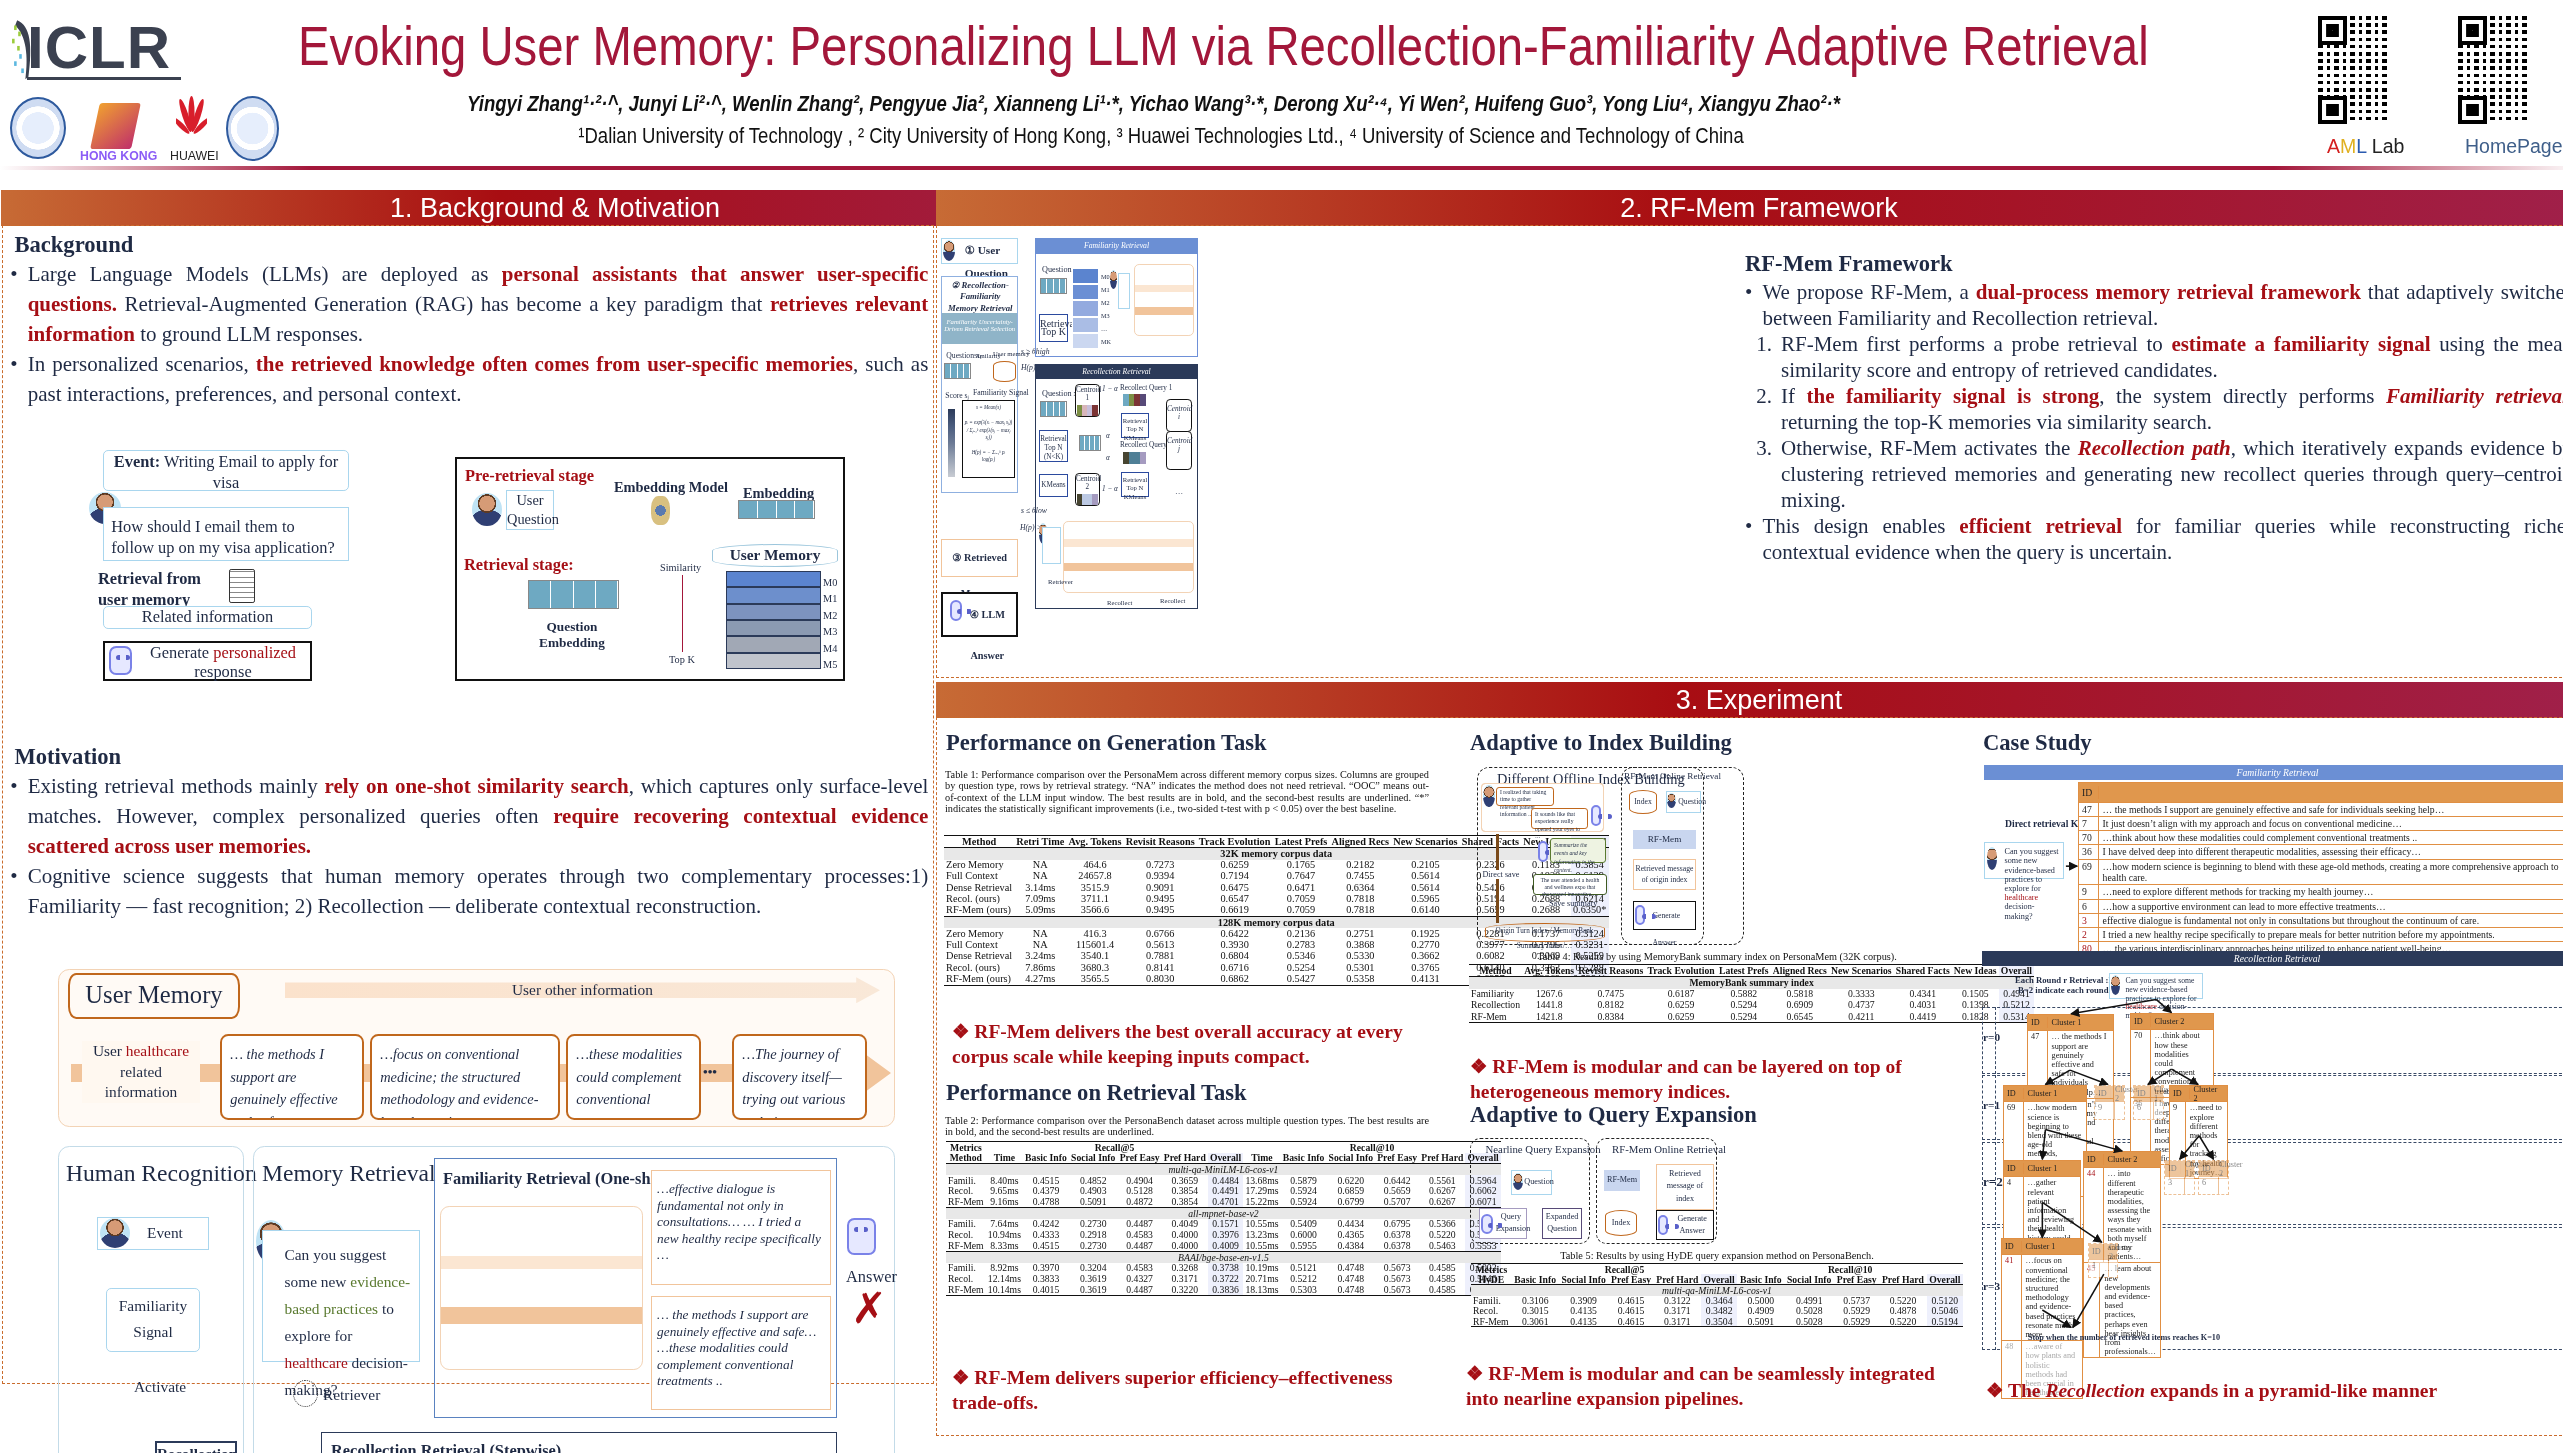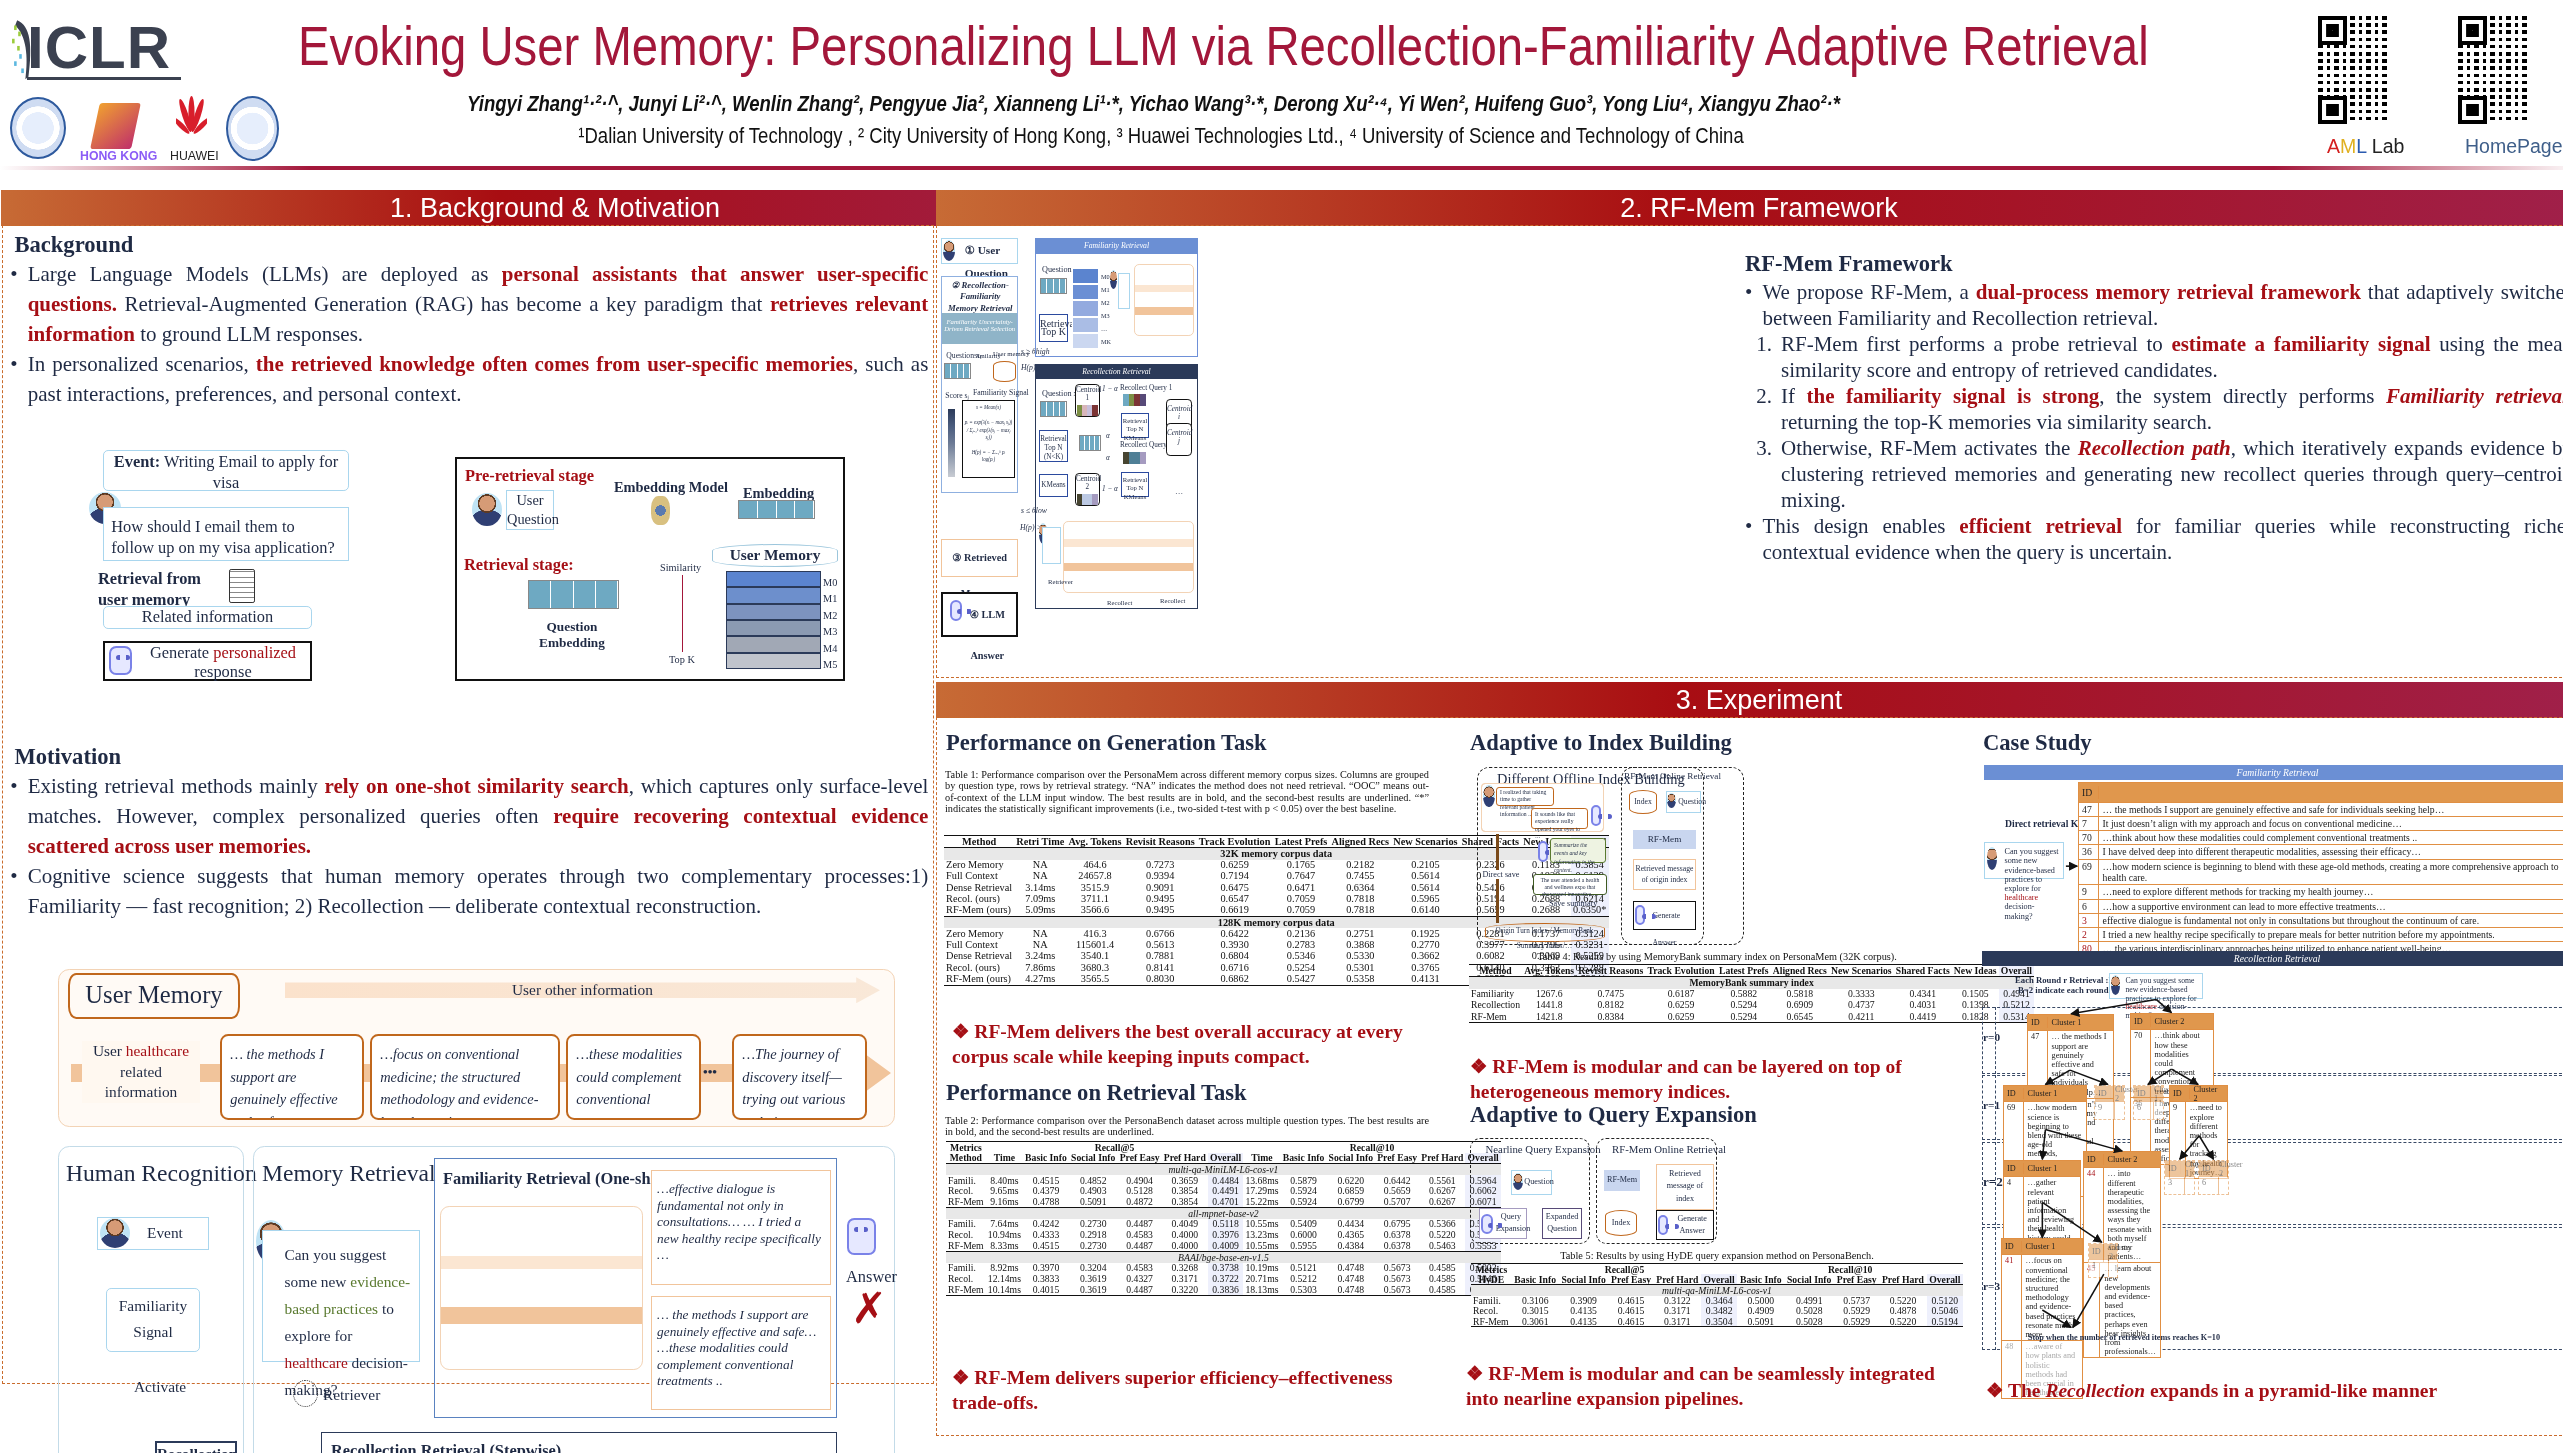--- a/index.html
+++ b/index.html
@@ -338,21 +338,21 @@
     </div>
   <div style="position:absolute;left:187px;top:267px;width:22.6px;height:12.3px;display:flex">
       <span style="flex:1;background:#474531"></span>
       <span style="flex:1;background:#4f7f96"></span>
       <span style="flex:1;background:#4f7f96"></span>
       <span style="flex:1;background:#a59bc0"></span>
     </div>
   <div class="blk" style="left:185px;top:228px;width:28px;height:24.6px;border-width:1px;border-color:#2b4a9e;font-size:6.7px;line-height:8.2px;text-align:center;padding-top:3.1px"><span>Retrieval Top N KMeans</span></div>
   <div class="blk" style="left:185px;top:287px;width:28px;height:24.6px;border-width:1px;border-color:#2b4a9e;font-size:6.7px;line-height:8.2px;text-align:center;padding-top:3.1px"><span>Retrieval Top N KMeans</span></div>
   <div class="blk" style="left:230px;top:214px;width:26px;height:33px;border-width:1px;border-radius:4.1px;text-align:center;font:italic 7.2px 'Liberation Serif',serif;padding-top:5.1px"><span>Centroid i</span></div>
-  <div class="blk" style="left:230px;top:238px;width:26px;height:33px;border-width:1px;border-radius:4.1px;text-align:center;font:italic 7.2px 'Liberation Serif',serif;padding-top:5.1px"><span>Centroid j</span></div>
+  <div class="blk" style="left:230px;top:246px;width:26px;height:39px;border-width:1px;border-radius:4.1px;text-align:center;font:italic 7.2px 'Liberation Serif',serif;padding-top:5.1px"><span>Centroid j</span></div>
   <div class="lbl" style="left:239px;top:302px;font-size:8.2px">…</div>
   <div style="position:absolute;left:127px;top:336px;width:131px;height:72px;border:1px solid #f3d3b5;border-radius:5.1px;background:linear-gradient(#fff 0 25%,#fbe6d2 25% 36%,#fff 36% 58%,#f1c49b 58% 70%,#fff 70%)"></div>
   <div class="avatar" style="left:103px;top:338px;width:8.2px;height:20.5px"></div>
   <div class="box" style="left:106px;top:342px;width:18.5px;height:37px;border-radius:0;border-width:1px"></div>
   <div class="lbl" style="left:112px;top:393px;font-size:6.7px">Retriever</div>
   <div class="lbl" style="left:171px;top:414px;font-size:6.7px">Recollect</div>
   <div class="lbl" style="left:224px;top:412px;font-size:6.7px">Recollect</div>
 </div>
 
 <h3 class="sub" style="left:1745px;top:251px">RF-Mem Framework</h3>
@@ -613,21 +613,21 @@
       <tr class="grp">
         <td colspan="13" style="font-style: italic; font-weight: normal;">all-mpnet-base-v2</td>
       </tr>
       <tr>
         <td class=" m">Famili.</td>
         <td>7.64ms</td>
         <td>0.4242</td>
         <td>0.2730</td>
         <td>0.4487</td>
         <td>0.4049</td>
-        <td class="ov">0.5118</td>
+        <td class="ov">0.1571</td>
         <td>10.55ms</td>
         <td>0.5409</td>
         <td>0.4434</td>
         <td>0.6795</td>
         <td>0.5366</td>
         <td class="ov">0.5333</td>
       </tr>
       <tr>
         <td class=" m">Recol.</td>
         <td>10.94ms</td>

